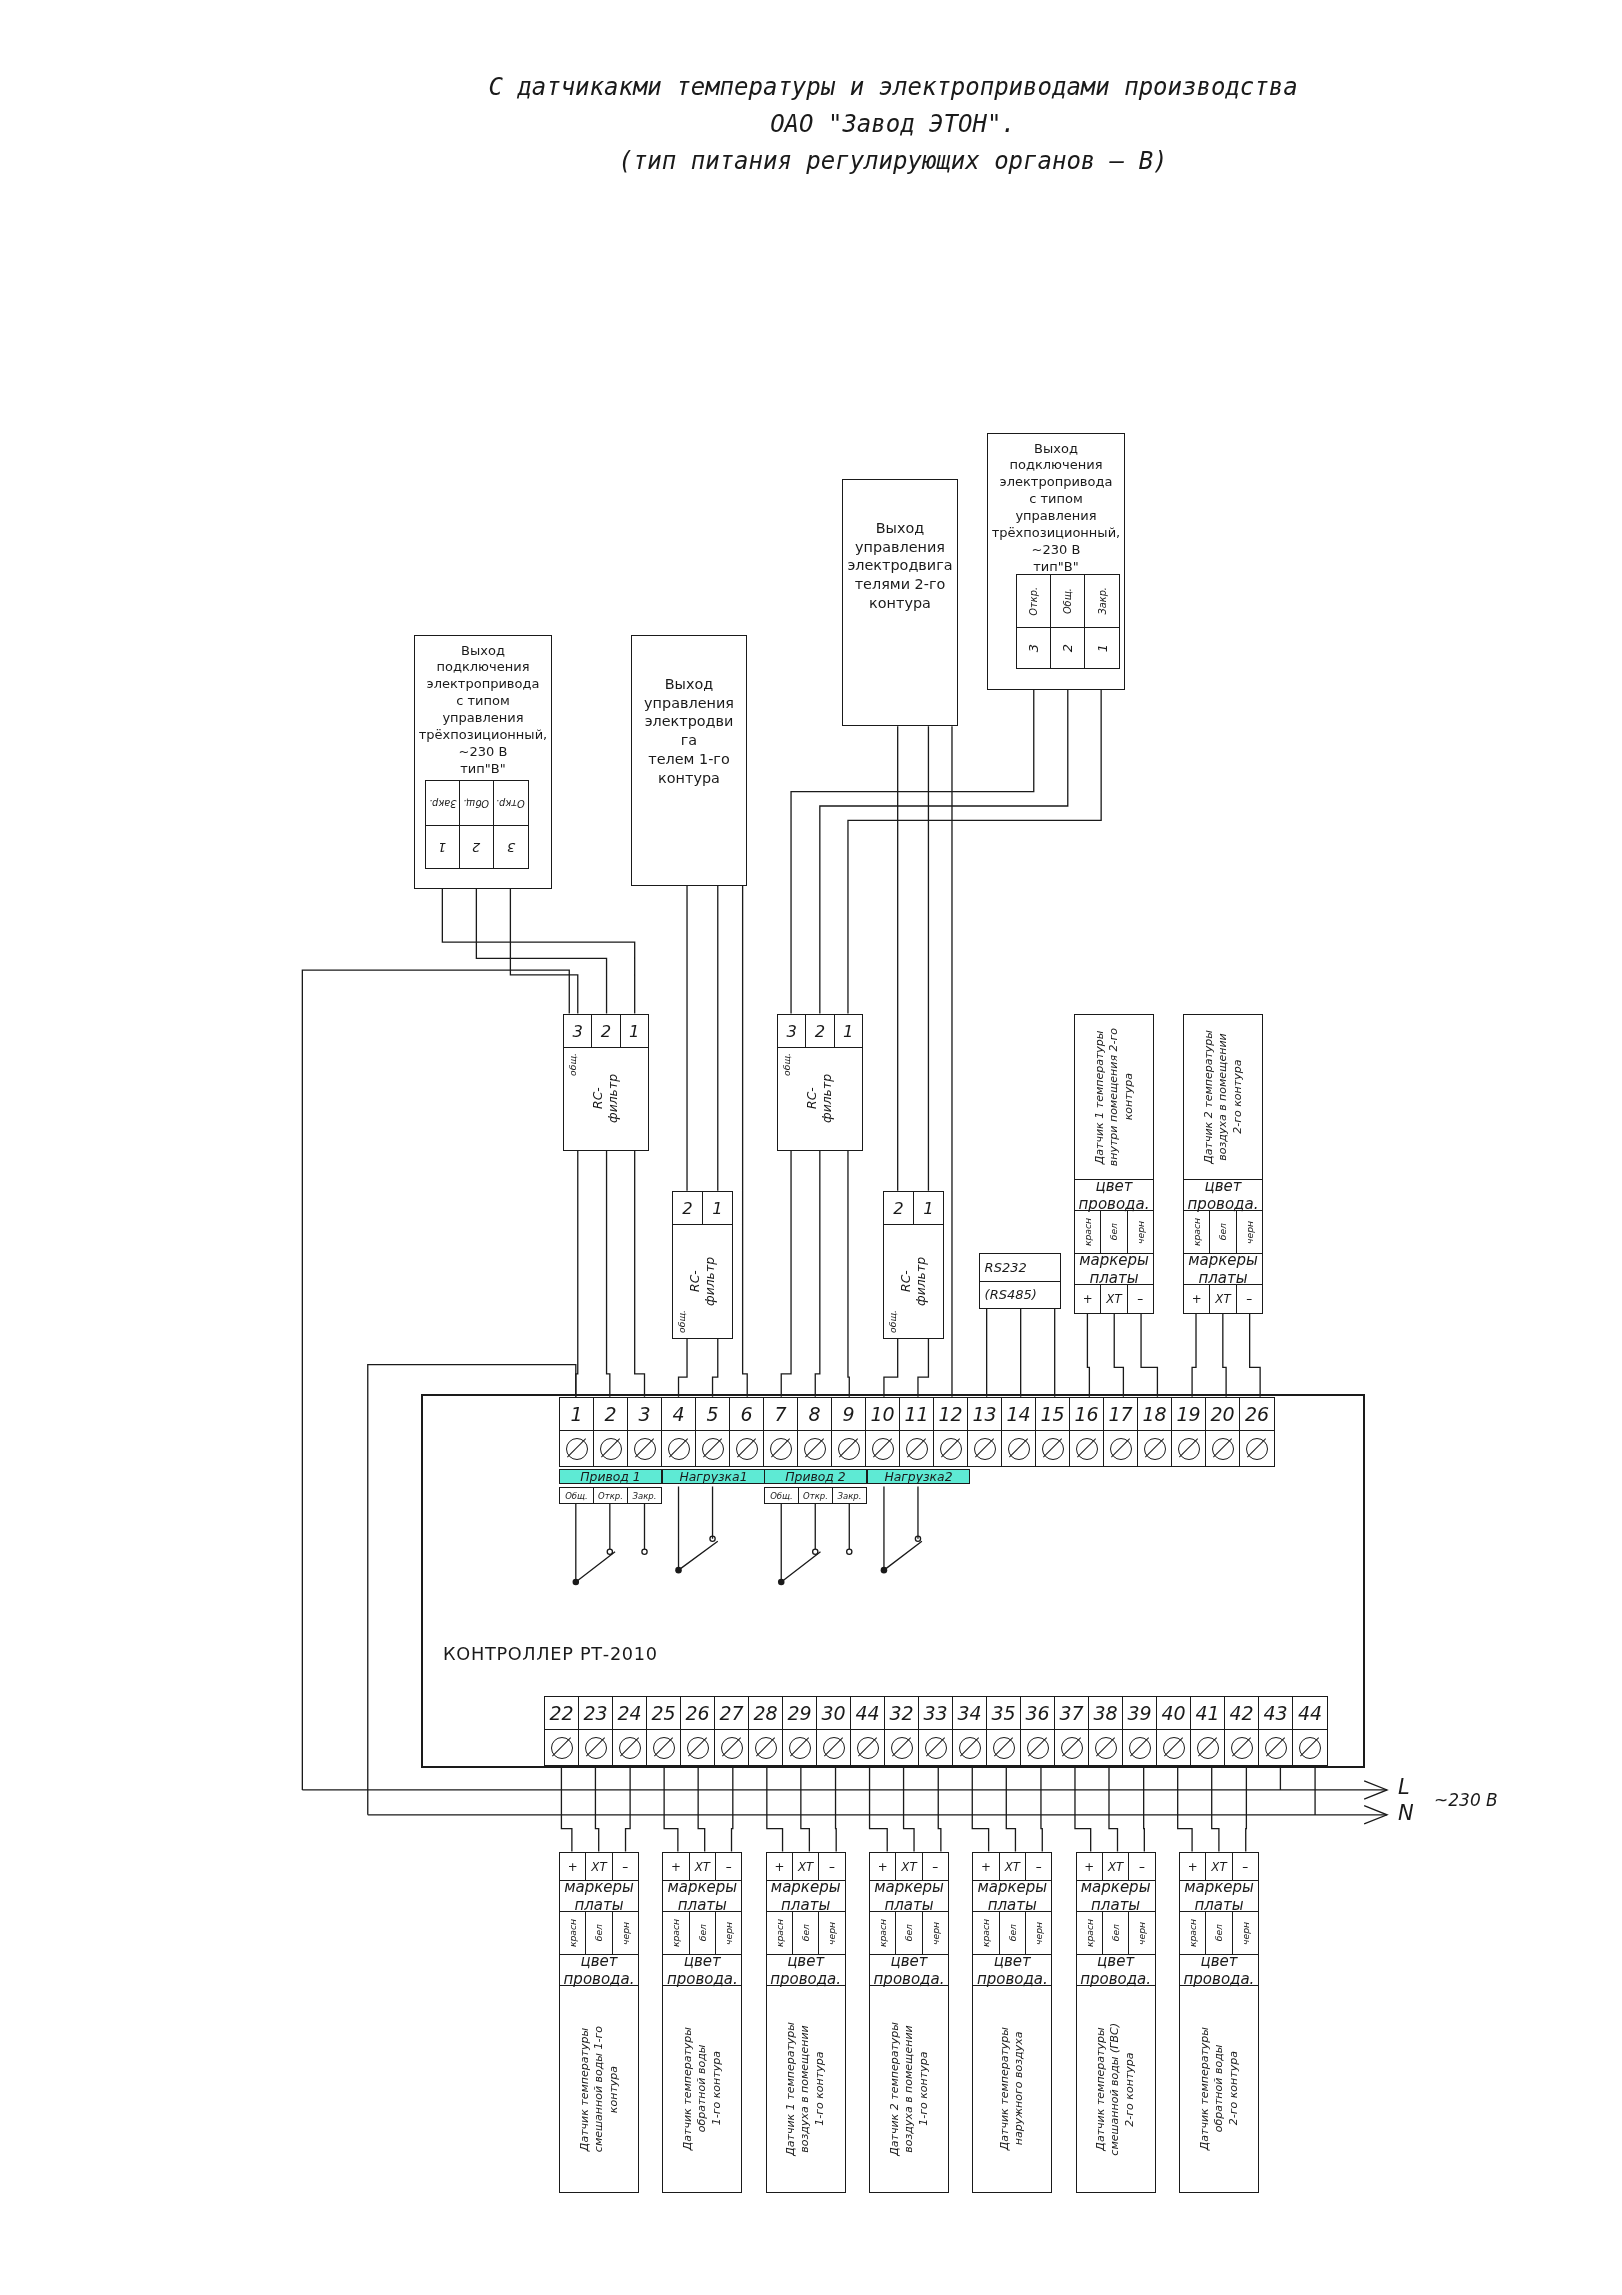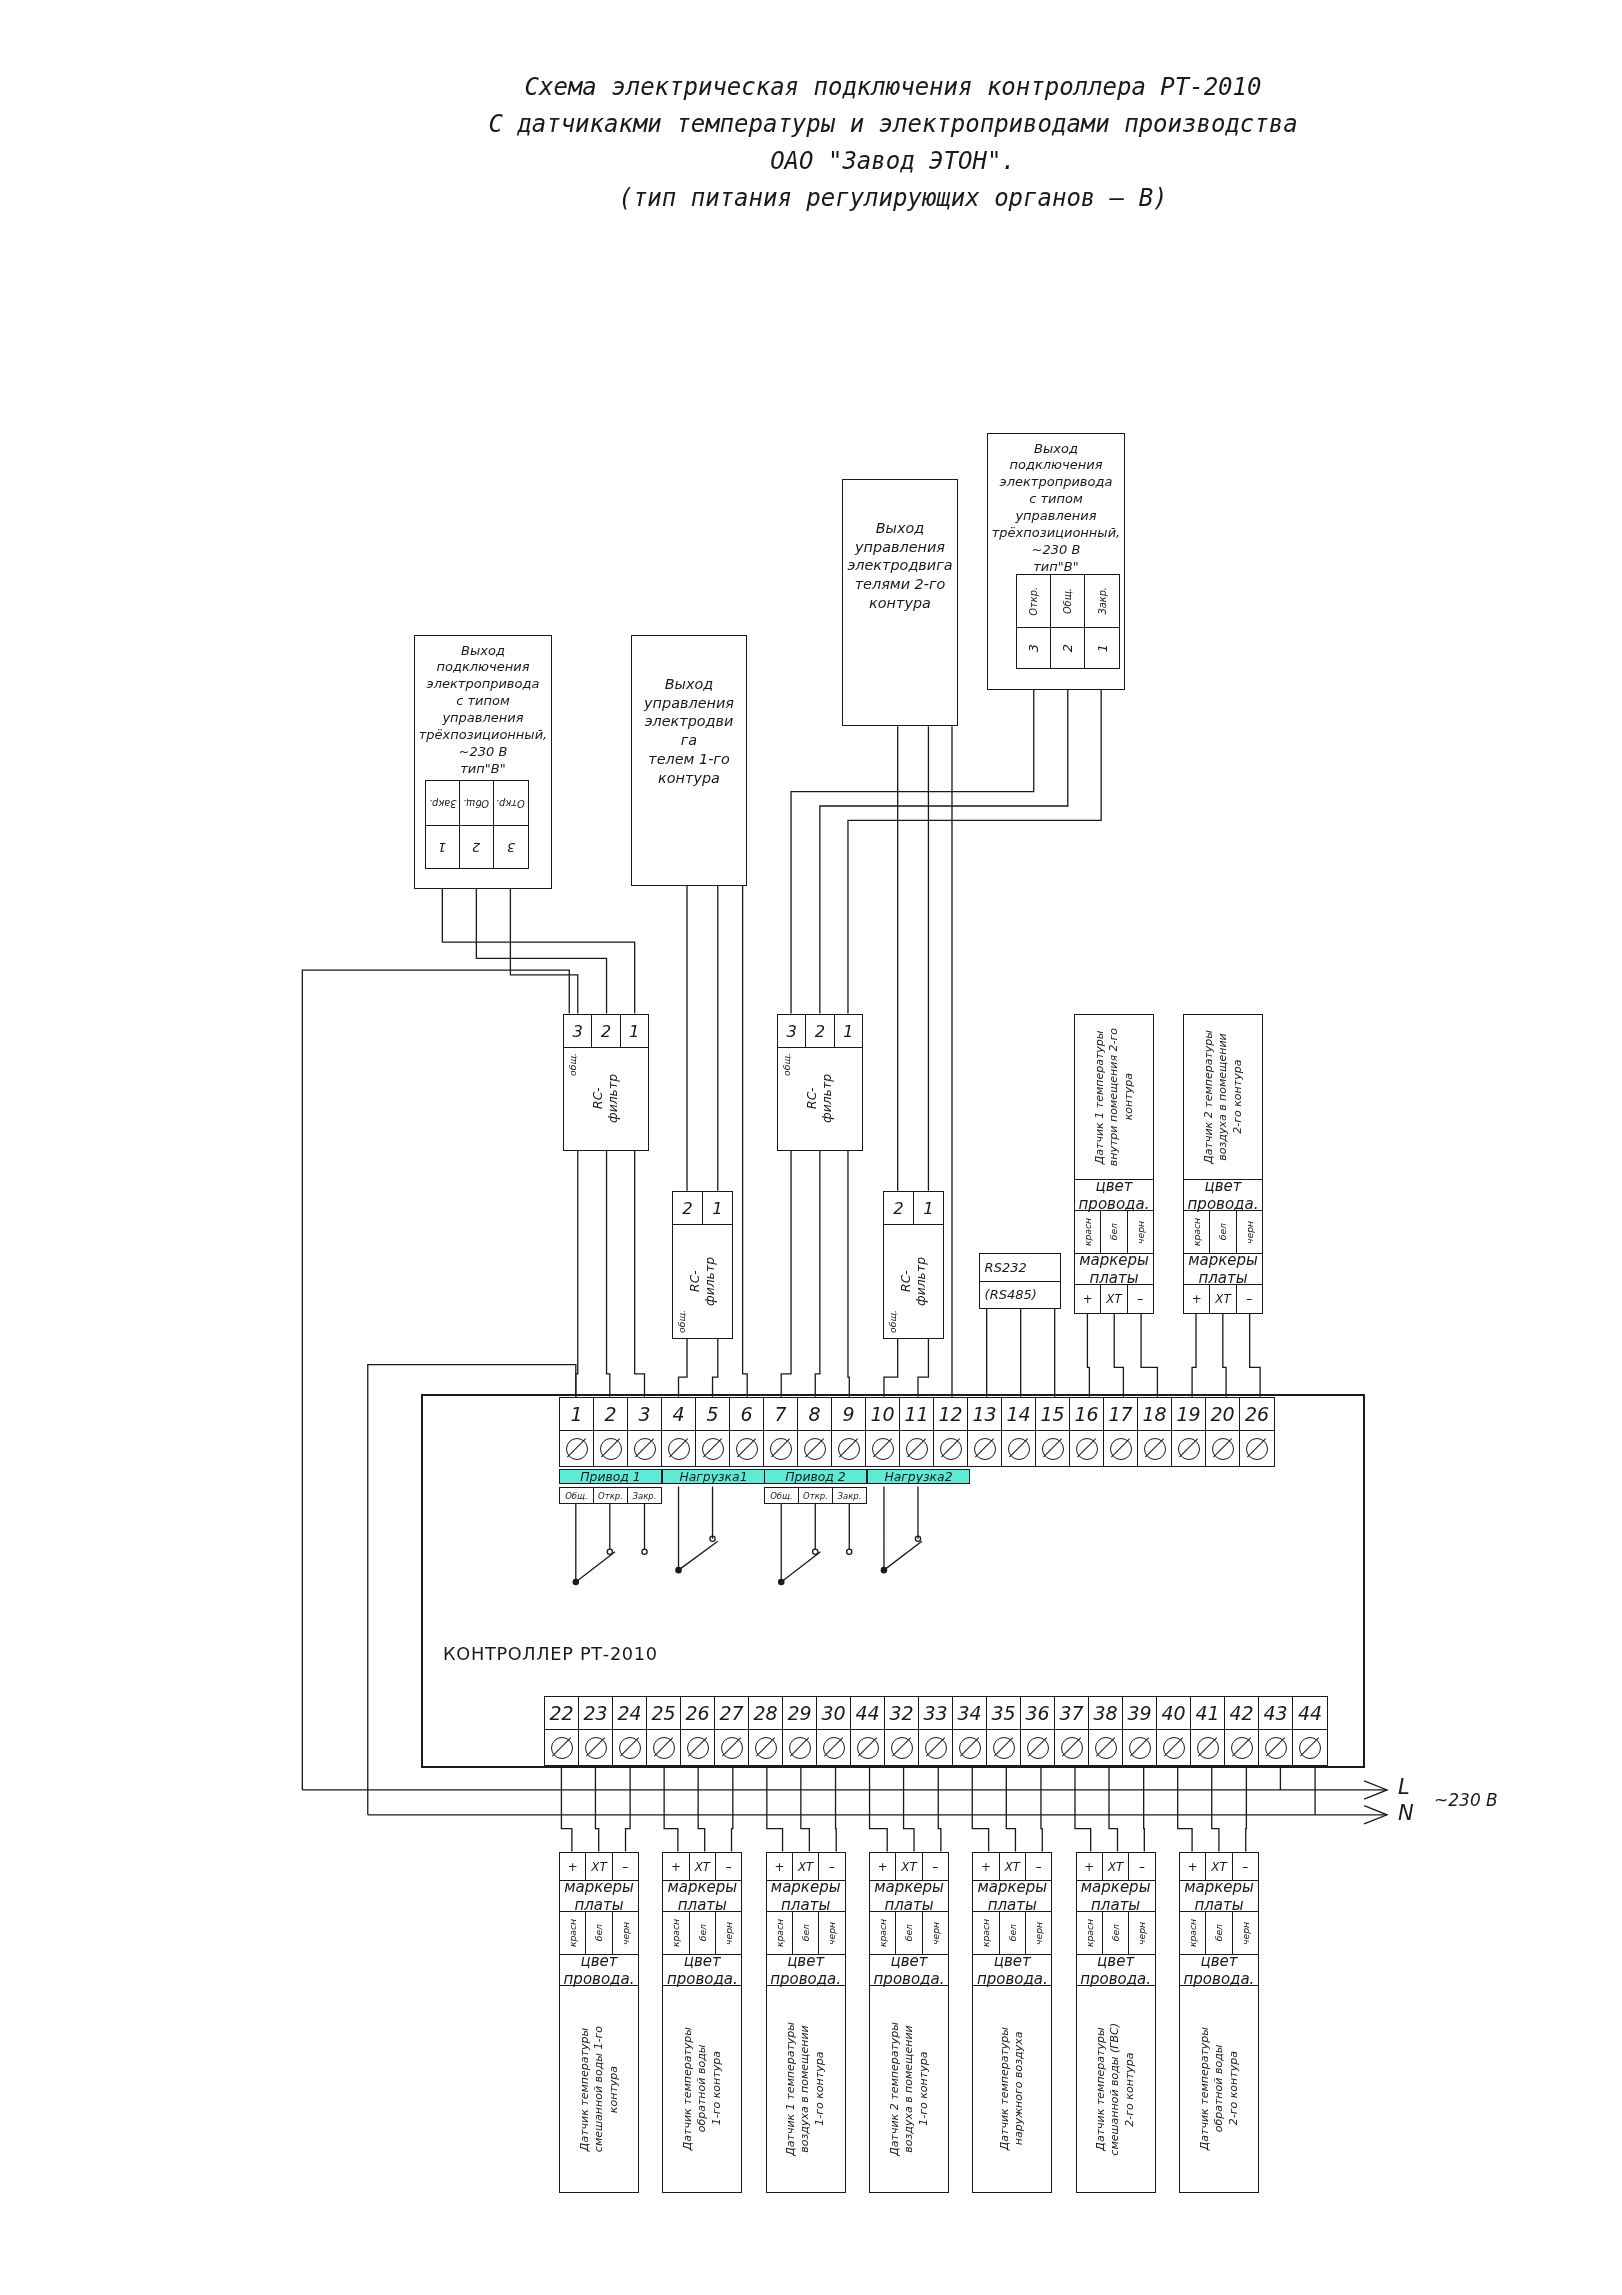--- a/index.html
+++ b/index.html
@@ -2,21 +2,21 @@
 <html style="font-size:10.5px"><head>
 <meta charset="utf-8">
 <style>
   html,body{margin:0;padding:0;background:#fff;}
   .sheet{position:relative;width:1622px;height:2295px;background:#fff;overflow:hidden;
          font-family:"DejaVu Sans",sans-serif;color:#1a1a1a;}
   svg.wiring{position:absolute;left:0;top:0;pointer-events:none;}
   .title{position:absolute;left:337px;top:69px;width:1112px;text-align:center;
          font-family:"DejaVu Sans Mono",monospace;font-style:italic;font-size:24px;line-height:37px;}
   .box{position:absolute;border:1.3px solid #1a1a1a;background:#fff;box-sizing:border-box;}
-  .box-text{font-size:13px;font-style:italic;text-align:center;white-space:pre-line;line-height:1.3;padding-top:6.5px;}
+  .box-text{font-size:13px;text-align:center;white-space:pre-line;line-height:1.3;padding-top:6.5px;}
   .box-text.big{font-size:14.4px;padding-top:39px;}
   .vtext{writing-mode:vertical-rl;transform:rotate(180deg);white-space:pre-line;}
   .flip{display:inline-block;transform:rotate(180deg);}
   
   .atable{position:absolute;}
   .atrow{display:flex;border:1.3px solid #1a1a1a;box-sizing:border-box;background:#fff;}
   .atrow + .atrow{border-top:none;}
   .atcell{width:34px;border-right:1.3px solid #1a1a1a;display:flex;align-items:center;justify-content:center;
           font-style:italic;box-sizing:border-box;}
   .atcell:last-child{border-right:none;}
@@ -123,21 +123,20 @@
     </g>
     <g fill="#1a1a1a" stroke="none">
       <circle cx="880" cy="2418" r="5"></circle>
         <circle cx="1194" cy="2418" r="5"></circle>
       <circle cx="1037" cy="2400" r="5"></circle>
         <circle cx="1351" cy="2400" r="5"></circle>
     </g>
   </svg>
 
   <div class="title">
-    <div>Схема электрическая подключения контроллера РТ-2010</div>
     <div>С датчикакми температуры и электроприводами производства</div>
     <div>ОАО "Завод ЭТОН".</div>
     <div>(тип питания регулирующих органов – В)</div>
   </div>
 
   <div class="box" style="left:414px;top:635px;width:138px;height:254px">
     <div class="box-text">Выход подключения
 электропривода
 с типом управления
 трёхпозиционный,

